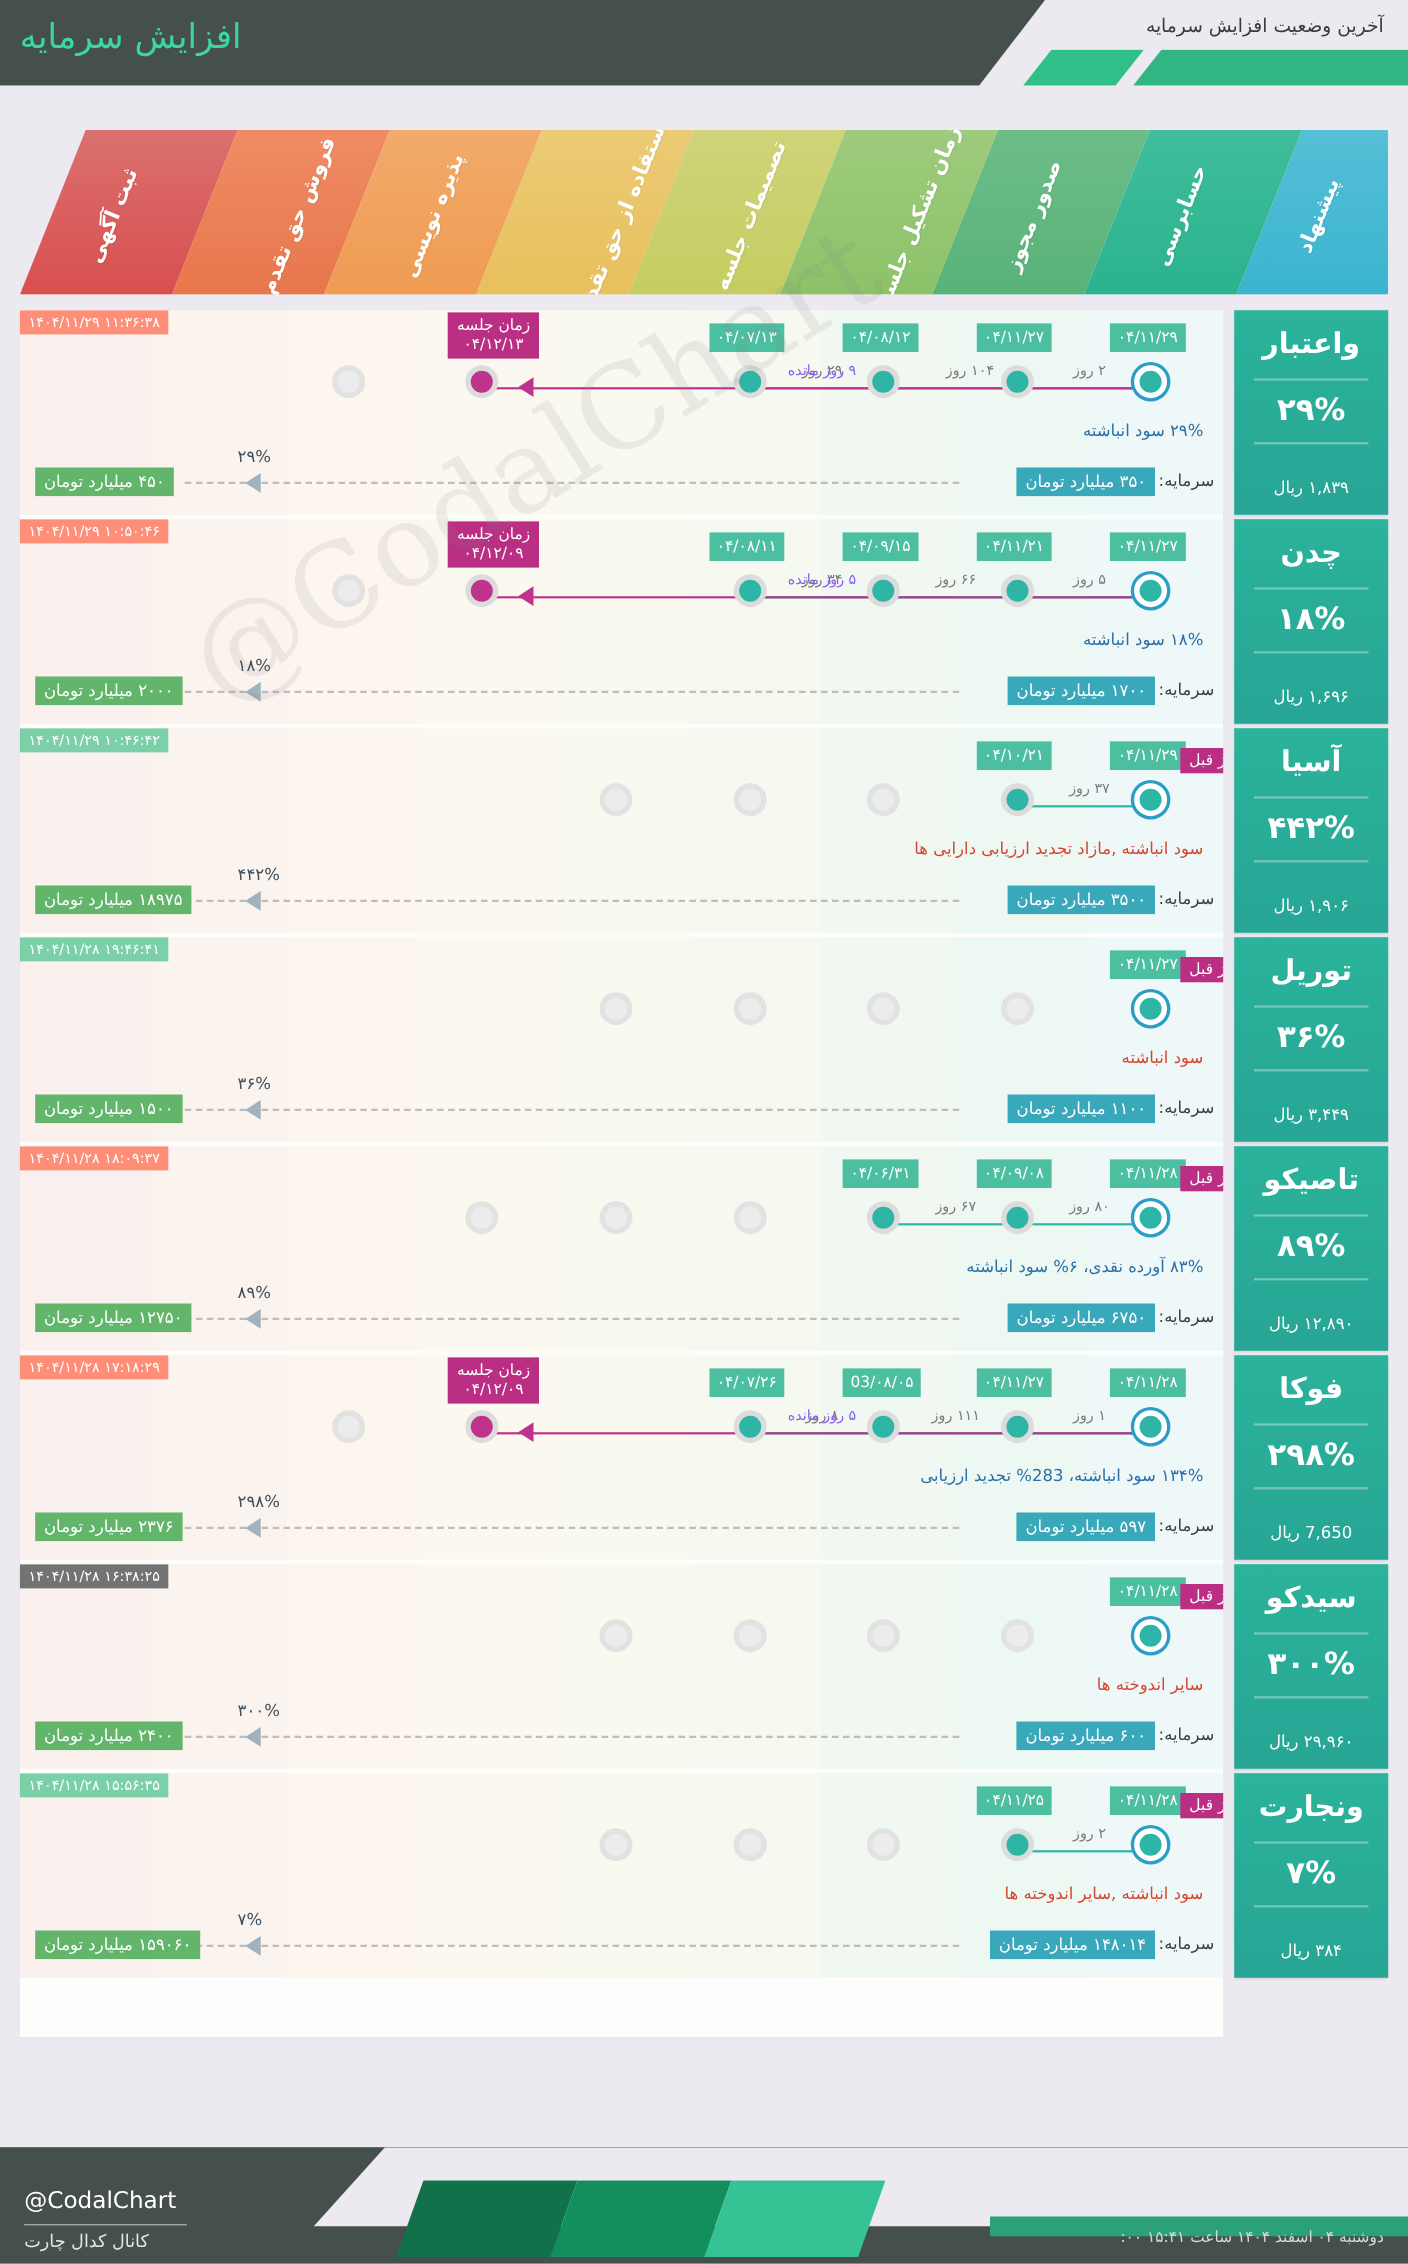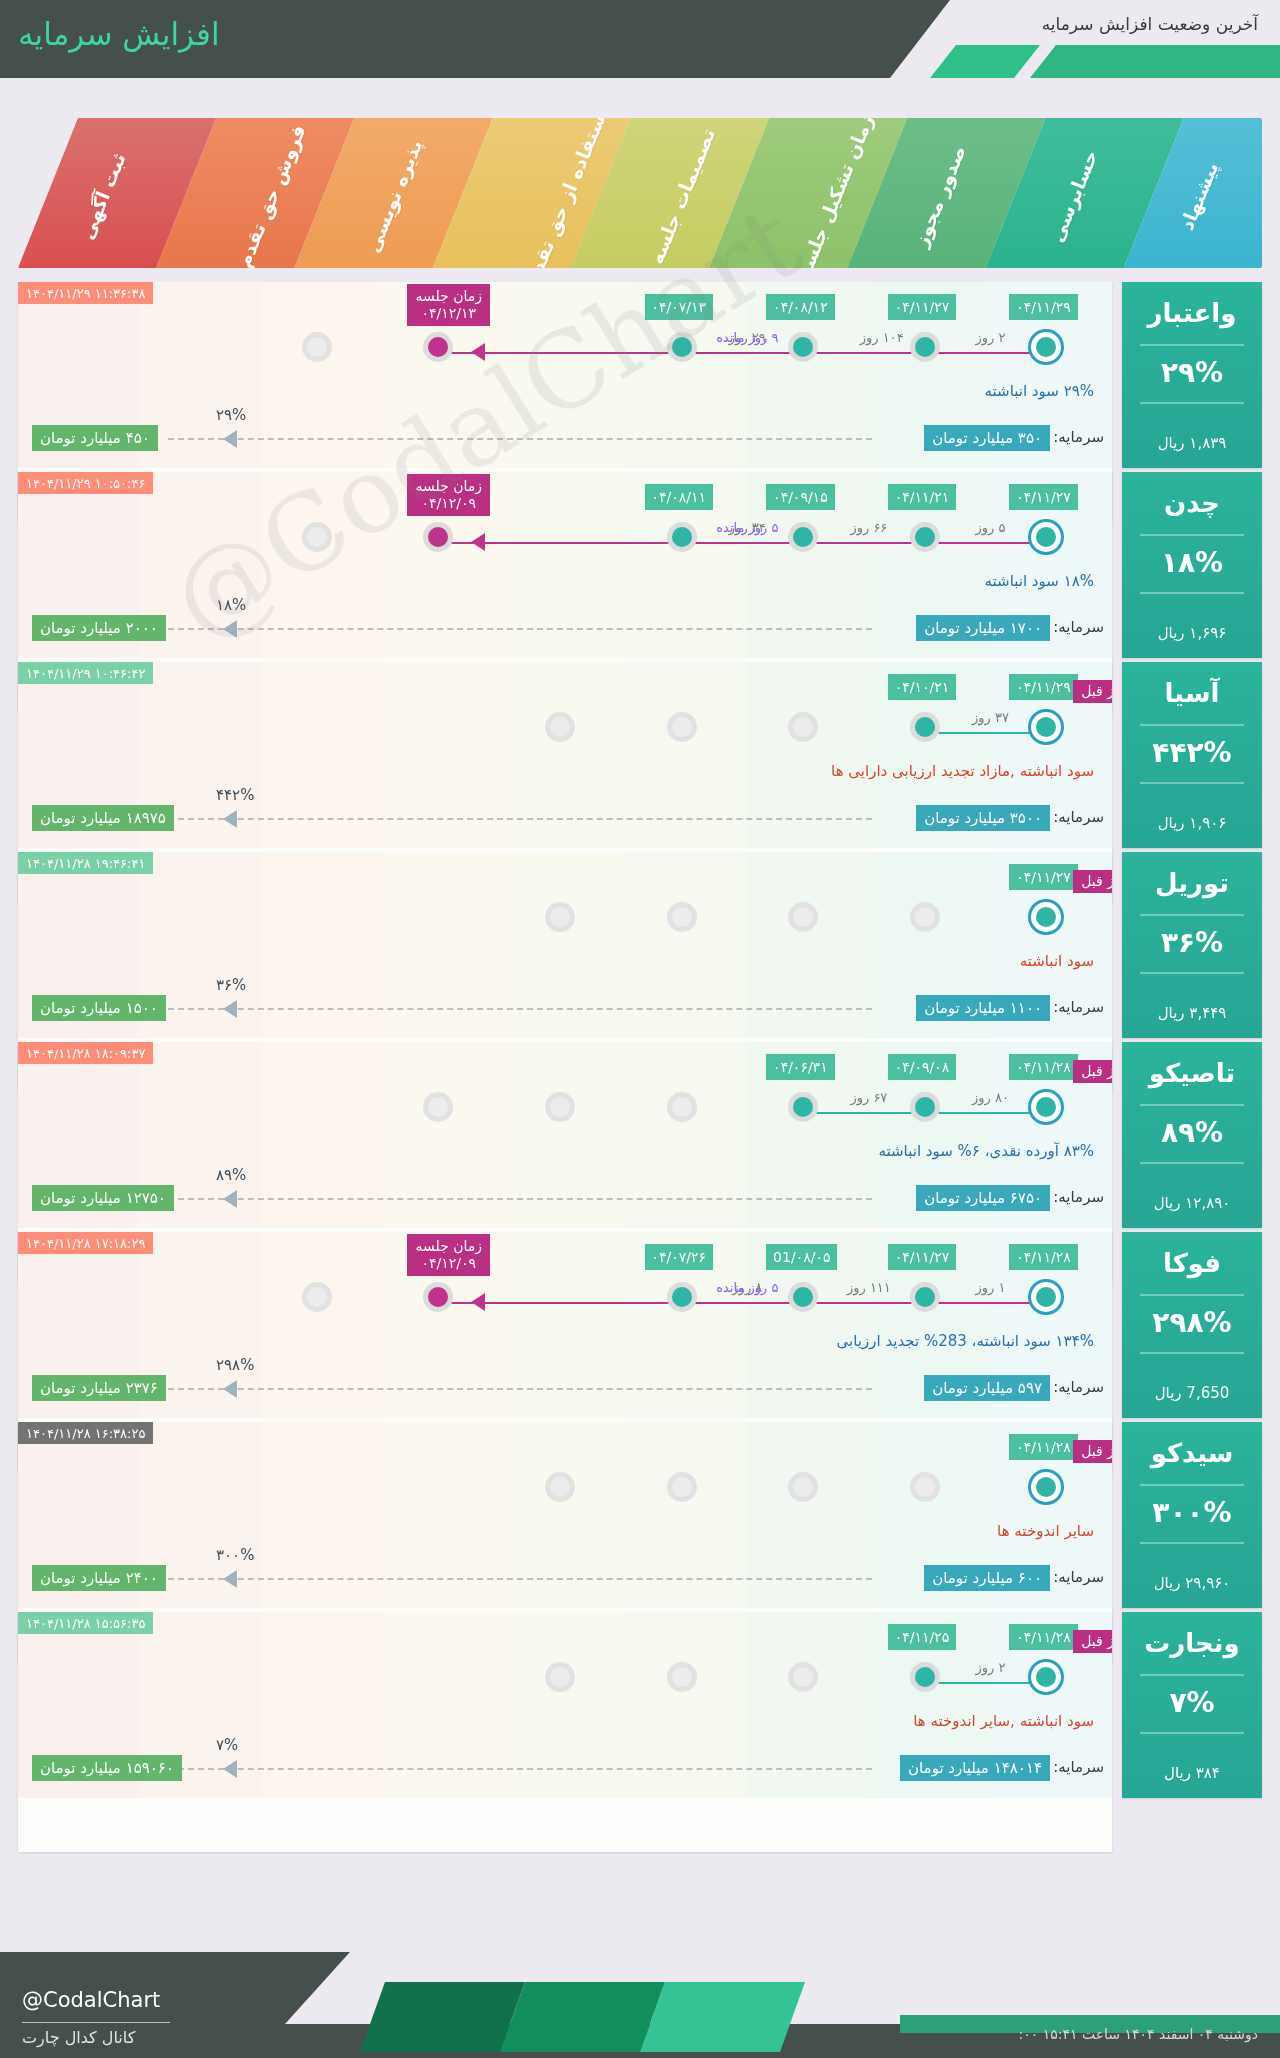--- a/index.html
+++ b/index.html
@@ -441,21 +441,21 @@
         <div class="colstripe" style="left: 972.444px; width: 121.556px; background: rgb(59, 180, 207); opacity: 0.07;"></div>
         <div class="ts-badge" style="background: rgb(255, 142, 120);">۱۴۰۴/۱۱/۲۸ ۱۷:۱۸:۲۹</div>
         <div class="timeline-line" style="left: 668.556px; width: 364.667px; top: 70px;"></div>
         <div class="node current" style="left: 1013.22px; top: 50px;"></div>
         <div class="datebox" style="left: 991.222px; top: 12px;">۰۴/۱۱/۲۸</div>
         <div class="gap-label" style="left: 925.667px; width: 93.5556px; text-align: center; top: 48px;">۱ روز</div>
         <div class="node" style="left: 891.667px; top: 50px;"></div>
         <div class="datebox" style="left: 869.667px; top: 12px;">۰۴/۱۱/۲۷</div>
         <div class="gap-label" style="left: 804.111px; width: 93.5556px; text-align: center; top: 48px;">۱۱۱ روز</div>
         <div class="node" style="left: 770.111px; top: 50px;"></div>
-        <div class="datebox" style="left: 748.111px; top: 12px;">01/۰۸/۰۵</div>
+        <div class="datebox" style="left: 748.111px; top: 12px;">03/۰۸/۰۵</div>
         <div class="gap-label" style="left: 682.556px; width: 93.5556px; text-align: center; top: 48px;">۸ روز</div>
         <div class="node" style="left: 648.556px; top: 50px;"></div>
         <div class="datebox" style="left: 626.556px; top: 12px;">۰۴/۰۷/۲۶</div>
         <div class="timeline-line pink" style="left: 425.444px; width: 607.778px; top: 70px;"></div>
         <div class="cap-arrow" style="border-right-color: rgb(192, 51, 140); left: 453.444px; top: 61px;"></div>
         <div class="node pink" style="left: 405.444px; top: 50px;"></div>
         <div class="meetbox" style="left: 389.444px; top: 2px;"><span>زمان جلسه</span><br><span>۰۴/۱۲/۰۹</span></div>
         <div class="gap-label pinkish" style="left: 439.444px; width: 579.778px; text-align: center; top: 48px;">۵ روز مانده</div>
         <div class="node empty" style="left: 283.889px; top: 50px;"></div>
         <div class="note blue" style="right: 18px; top: 100px;">۱۳۴% سود انباشته، 283% تجدید ارزیابی</div>

